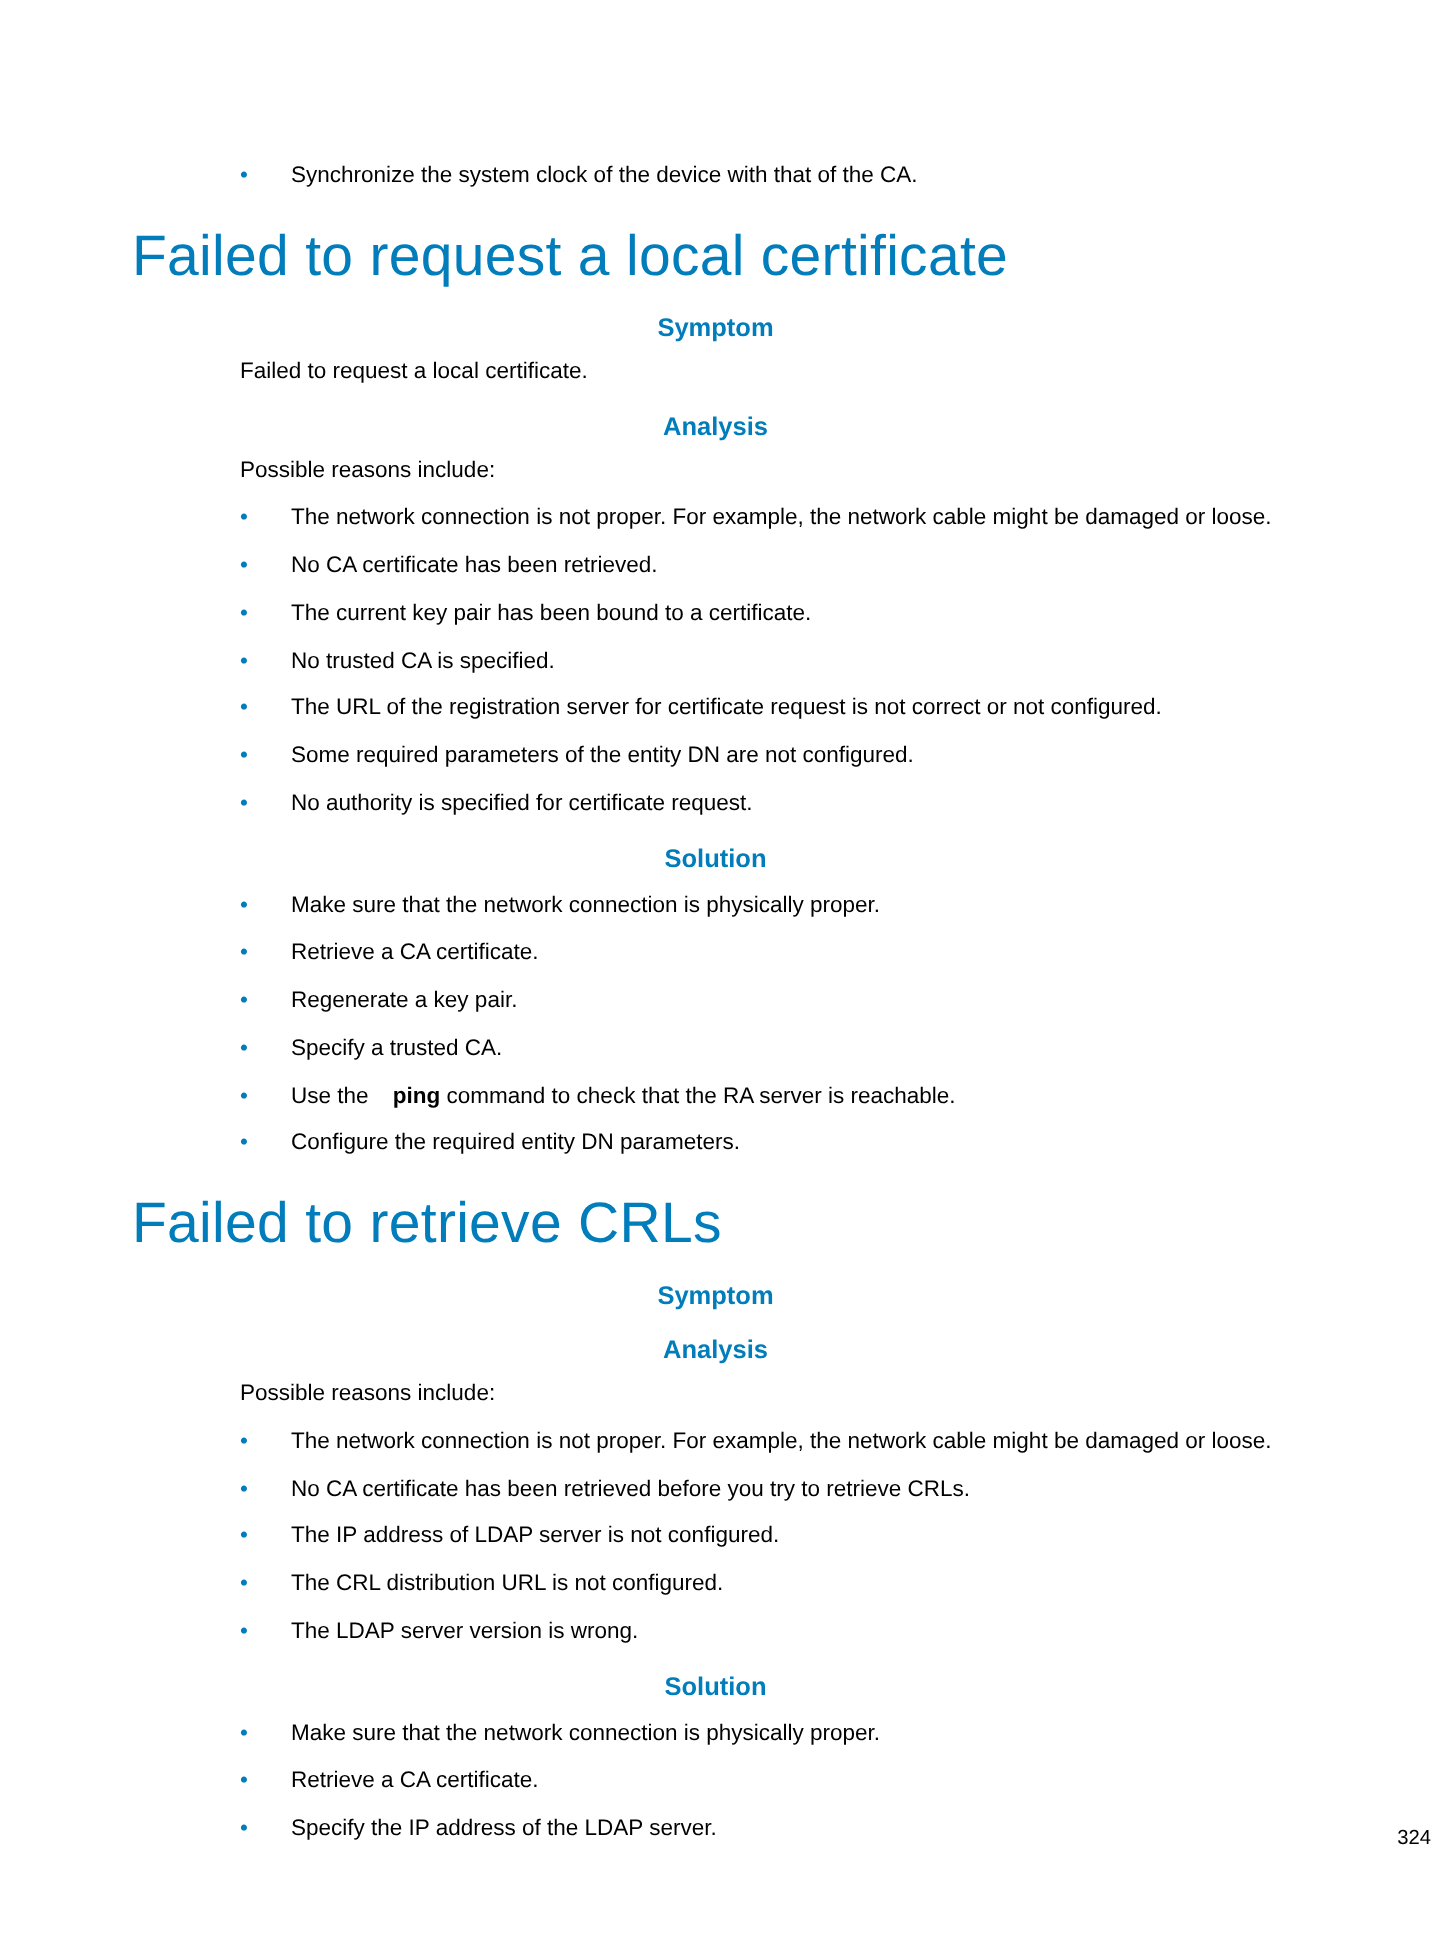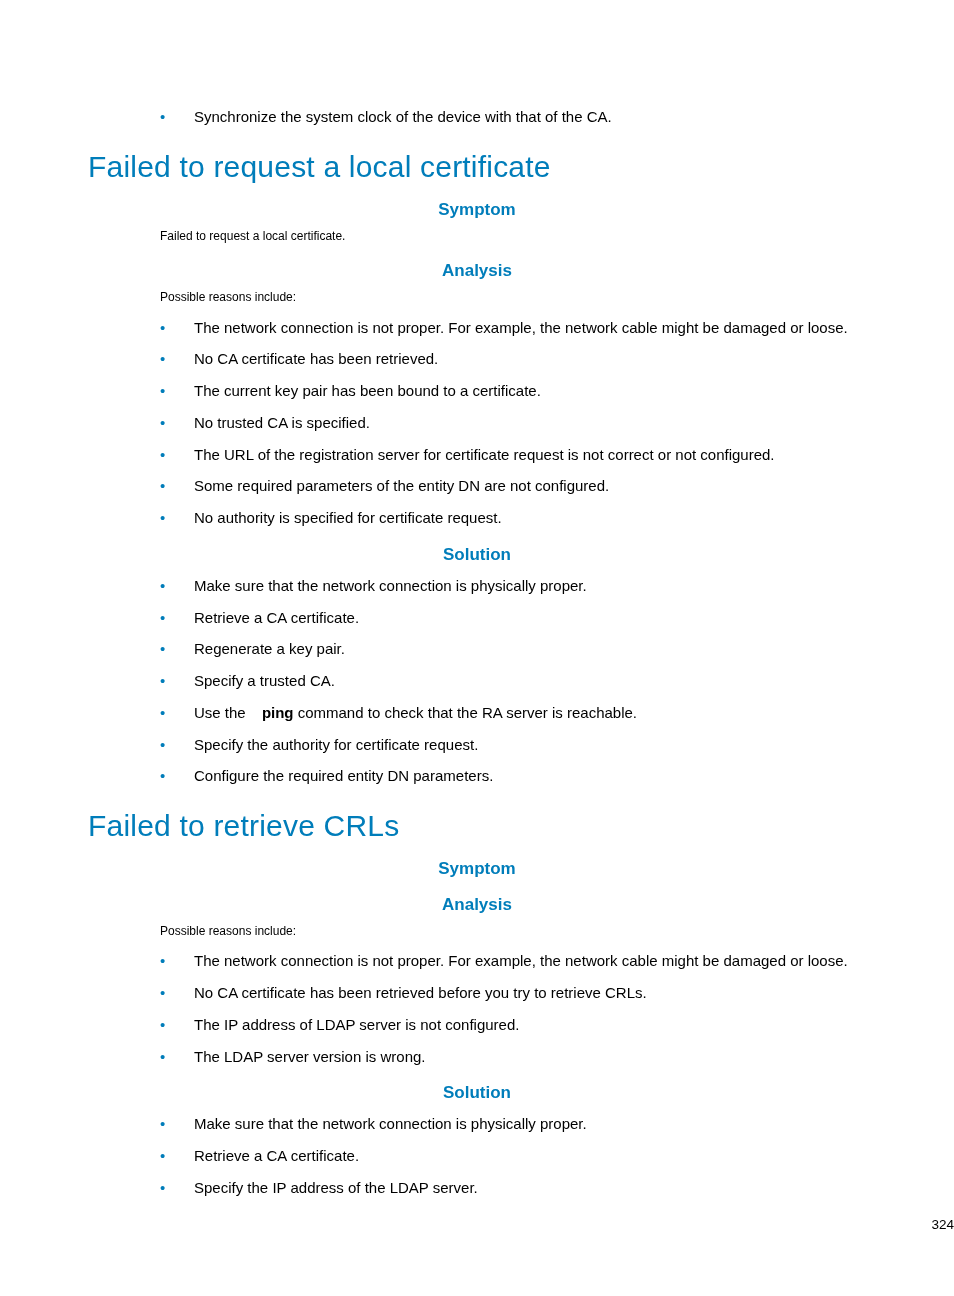--- a/index.html
+++ b/index.html
@@ -14,35 +14,35 @@
       box-sizing: border-box;
     }
     .page {
       padding: 96px 88px 40px 88px;
       box-sizing: border-box;
     }
     h2.section-title {
       font-family: Arial, Helvetica, sans-serif;
       font-weight: 400;
       color: #007dba;
-      font-size: 30px;
+      font-size: 38px;
       margin: 22px 0 14px 0;
       letter-spacing: 0.2px;
     }
     .subhead {
       font-family: Arial, Helvetica, sans-serif;
       font-weight: 700;
       color: #007dba;
       font-size: 17px;
       margin: 16px 0 6px 0;
       text-align: center;
     }
     .body-text {
       font-family: Arial, Helvetica, sans-serif;
-      font-size: 12px;
+      font-size: 15px;
       color: #000;
       margin: 8px 0 8px 72px;
       line-height: 1.45;
     }
     ul.bullets {
       list-style: none;
       padding: 0;
       margin: 4px 0 6px 72px;
     }
     ul.bullets li {
@@ -101,34 +101,34 @@
       <li>No authority is specified for certificate request.</li>
     </ul>
 
   <div class="subhead">Solution</div>
   <ul class="bullets" id="solution-list-1">
       <li>Make sure that the network connection is physically proper.</li>
       <li>Retrieve a CA certificate.</li>
       <li>Regenerate a key pair.</li>
       <li>Specify a trusted CA.</li>
       <li><span>Use the </span><span class="bold">ping</span><span> command to check that the RA server is reachable.</span></li>
-      <li>Specify the authority for certificate request.</li>
       <li>Configure the required entity DN parameters.</li>
     </ul>
 
   <h2 class="section-title">Failed to retrieve CRLs</h2>
 
   <div class="subhead">Symptom</div>
 
   <div class="subhead">Analysis</div>
   <p class="body-text">Possible reasons include:</p>
   <ul class="bullets" id="analysis-list-2">
       <li>The network connection is not proper. For example, the network cable might be damaged or loose.</li>
       <li>No CA certificate has been retrieved before you try to retrieve CRLs.</li>
       <li>The IP address of LDAP server is not configured.</li>
+      <li>The CRL distribution URL is not configured.</li>
       <li>The LDAP server version is wrong.</li>
     </ul>
 
   <div class="subhead">Solution</div>
   <ul class="bullets" id="solution-list-2">
       <li>Make sure that the network connection is physically proper.</li>
       <li>Retrieve a CA certificate.</li>
       <li>Specify the IP address of the LDAP server.</li>
     </ul>
 

